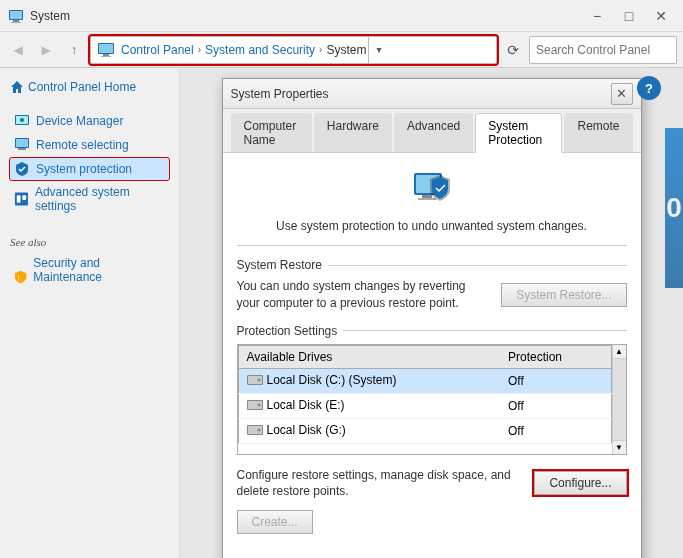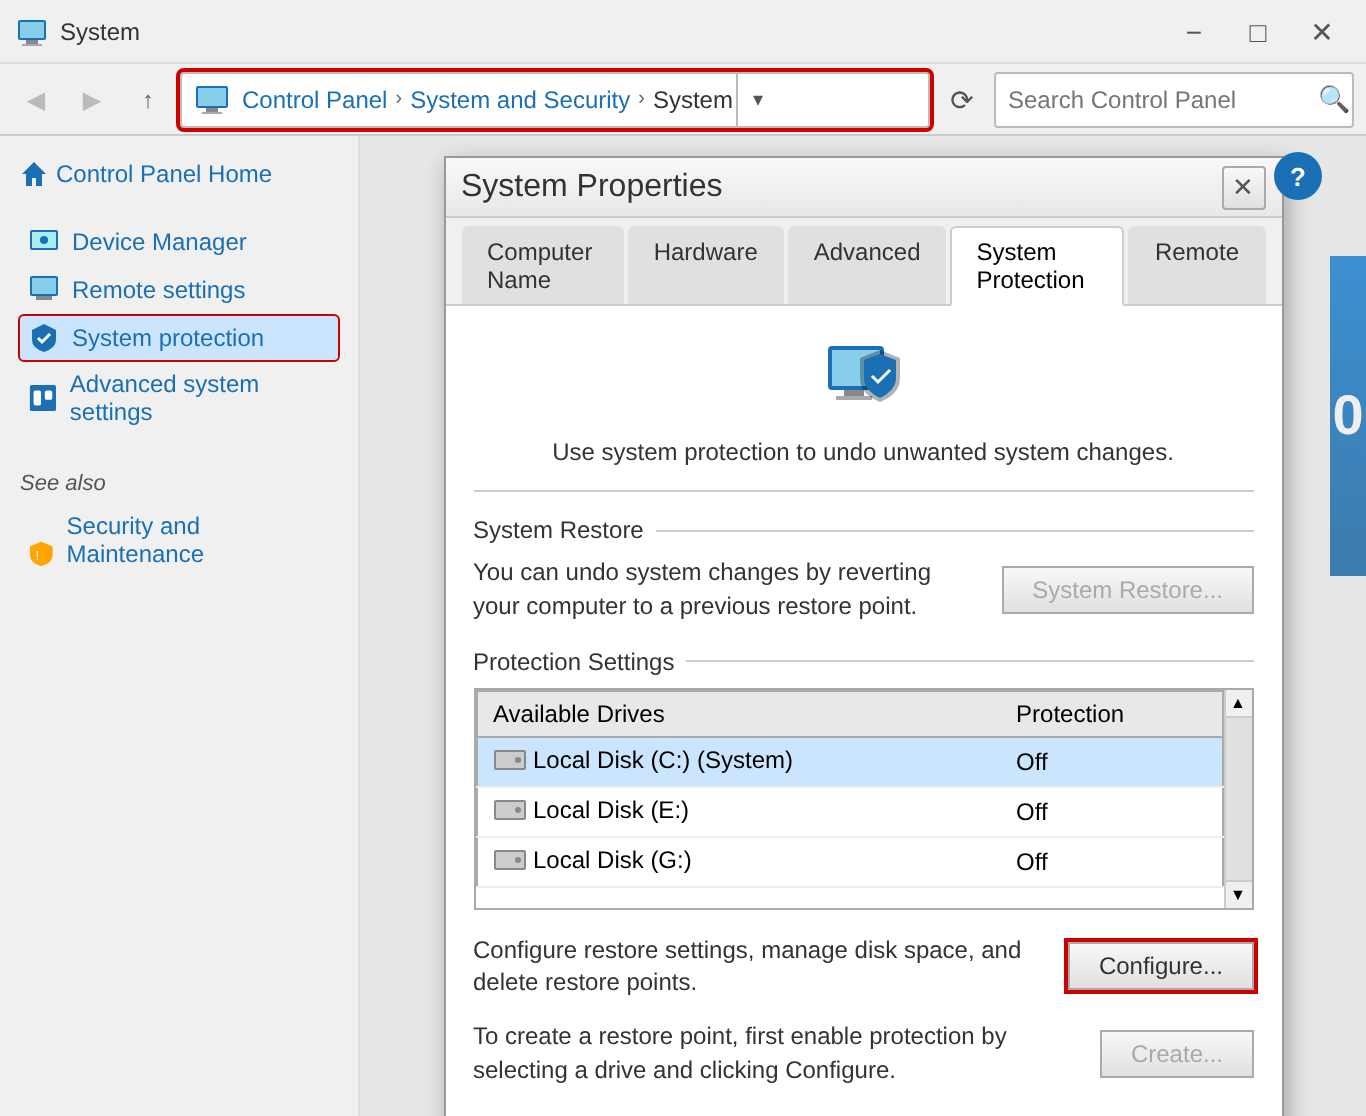--- a/index.html
+++ b/index.html
@@ -118,21 +118,21 @@
       border: 1px solid transparent;
       background: transparent;
       cursor: pointer;
       font-size: 14px;
       color: #555;
       display: flex;
       align-items: center;
       justify-content: center;
     }
     .search-box {
-      width: 180px;
+      width: 148px;
       height: 28px;
       border: 1px solid #bbb;
       background: white;
       display: flex;
       align-items: center;
       padding: 0 6px;
       border-radius: 2px;
     }
     .search-input {
       flex: 1;
@@ -186,20 +186,21 @@
     .sidebar-item.active {
       background: #cce5ff;
       outline: 1px solid #cc0000;
     }
     .see-also {
       margin-top: 20px;
       color: #555;
       font-size: 11px;
       margin-bottom: 6px;
       font-style: italic;
+      font-family: Liberation Serif, serif;
     }
     .sidebar-link {
       display: flex;
       align-items: flex-end;
       gap: 6px;
       color: #1a6fb5;
       cursor: pointer;
       font-size: 12px;
       padding: 2px 4px;
     }
@@ -271,21 +272,21 @@
     .dialog-title-bar {
       background: linear-gradient(to bottom, #f8f8f8, #e8e8e8);
       height: 30px;
       display: flex;
       align-items: center;
       padding: 0 8px;
       border-bottom: 1px solid #ccc;
     }
     .dialog-title-text {
       flex: 1;
-      font-size: 16px;
+      font-size: 12px;
       color: #333;
     }
     .dialog-close-btn {
       width: 22px;
       height: 22px;
       border: 1px solid #aaa;
       background: linear-gradient(to bottom, #f8f8f8, #e0e0e0);
       cursor: pointer;
       display: flex;
       align-items: center;
@@ -568,21 +569,21 @@
       </svg>
       <span>Device Manager</span>
     </div>
 
     <div class="sidebar-item">
       <svg width="16" height="16" viewBox="0 0 16 16">
         <rect x="1" y="1" width="14" height="10" fill="#1a6fb5" rx="1"></rect>
         <rect x="2" y="2" width="12" height="8" fill="#87ceeb"></rect>
         <rect x="4" y="11" width="8" height="2" fill="#888"></rect>
       </svg>
-      <span>Remote settings</span>
+      <span>Remote selecting</span>
     </div>
 
     <div class="sidebar-item active">
       <svg width="16" height="16" viewBox="0 0 16 16">
         <path d="M8,1 L14,4 L14,9 Q14,13 8,15 Q2,13 2,9 L2,4 Z" fill="#1a6fb5"></path>
         <path d="M5,8 L7,10 L11,6" stroke="white" stroke-width="1.5" fill="none"></path>
       </svg>
       <span>System protection</span>
     </div>
 
@@ -716,22 +717,20 @@
             </div>
           </div>
 
           <div class="configure-section">
             <span class="configure-desc">Configure restore settings, manage disk space,
 and delete restore points.</span>
             <button class="section-btn highlighted">Configure...</button>
           </div>
 
           <div class="create-section">
-            <span class="create-desc">To create a restore point, first enable protection
-by selecting a drive and clicking Configure.</span>
             <button class="section-btn disabled">Create...</button>
           </div>
 
         </div>
 
         <div class="dialog-footer">
           <button class="footer-btn">OK</button>
           <button class="footer-btn">Cancel</button>
           <button class="footer-btn">Apply</button>
         </div>

